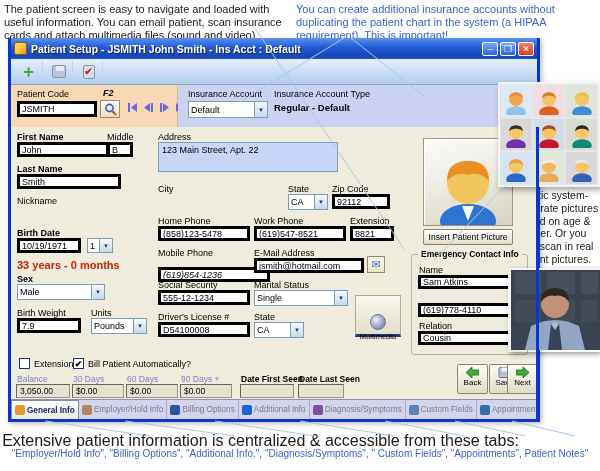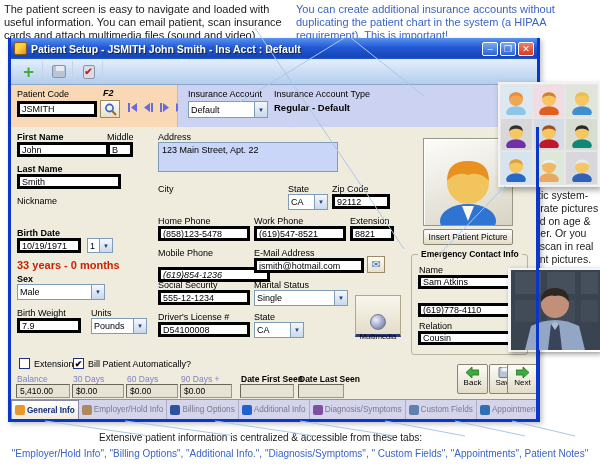--- a/index.html
+++ b/index.html
@@ -5,21 +5,21 @@
   * { margin:0; padding:0; box-sizing:border-box; }
   html,body { background:#fff; }
   body { font-family:"Liberation Sans", sans-serif; }
   .canvas { position:relative; width:600px; height:471px; background:#fff; overflow:hidden; }
 
   
   .ann { position:absolute; font-size:11px; line-height:1.18; color:#1a1a1a; }
   .ann-topleft { left:4px; top:3px; width:288px; }
   .ann-topright { left:296px; top:3px; width:300px; color:#3a64c8; }
   .ann-artistic { left:517px; top:189px; width:82px; font-size:10.5px; line-height:1.22; }
-  .ann-bottom1 { left:0; top:432px; width:521px; text-align:center; font-size:10px; }
+  .ann-bottom1 { left:0; top:432px; width:521px; text-align:center; font-size:16px; }
   .ann-bottom2 { left:0; top:448px; width:600px; text-align:center; font-size:10px; color:#3a64c8; }
   .ann-lines { position:absolute; left:0; top:0; width:600px; height:471px; pointer-events:none; z-index:40; }
 
   
   .win { position:absolute; left:8px; top:38px; width:532px; height:384px;
          border:3px solid #0a37c8; border-top:none; background:#efebdd; z-index:10;
          box-shadow:2px 2px 5px rgba(0,0,0,.25); display:flex; flex-direction:column; }
   .titlebar { height:21px; flex:0 0 21px; display:flex; align-items:center; padding:0 3px;
               background:linear-gradient(#5a94ec,#2258d8 45%,#1646b4 90%,#2258d8); }
   .title-icon { width:13px; height:13px; margin-right:4px; border-radius:2px;
@@ -308,21 +308,21 @@
       <span class="chkrow" style="left:8px; top:231px;">
         <span class="chk"></span>
         <span>Extension</span>
       </span>
       <span class="chkrow" style="left:62px; top:231px;">
         <span class="chk">✔</span>
         <span>Bill Patient Automatically?</span>
       </span>
 
       <span class="bal-lbl" style="left:6px; top:247px;">Balance</span>
-      <span class="bal-box" style="left:5px; top:257px; width:54px;">5,410.00</span>
+      <span class="bal-box" style="left:5px; top:257px; width:54px;">3,050.00</span>
       <span class="bal-lbl" style="left:62px; top:247px;">30 Days</span>
       <span class="bal-box" style="left:61px; top:257px; width:52px;">$0.00</span>
       <span class="bal-lbl" style="left:116px; top:247px;">60 Days</span>
       <span class="bal-box" style="left:115px; top:257px; width:52px;">$0.00</span>
       <span class="bal-lbl" style="left:170px; top:247px;">90 Days +</span>
       <span class="bal-box" style="left:169px; top:257px; width:52px;">$0.00</span>
       <span class="bal-lbl dark" style="left:230px; top:247px; font-weight:bold;">Date First Seen</span>
       <span class="bal-box" style="left:229px; top:257px; width:54px;"></span>
       <span class="bal-lbl dark" style="left:288px; top:247px; font-weight:bold;">Date Last Seen</span>
       <span class="bal-box" style="left:287px; top:257px; width:46px;"></span>

